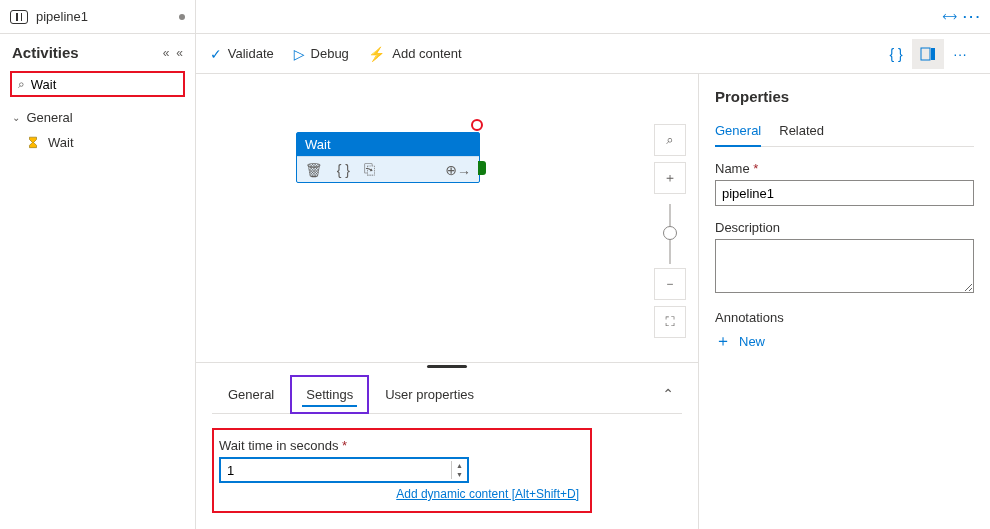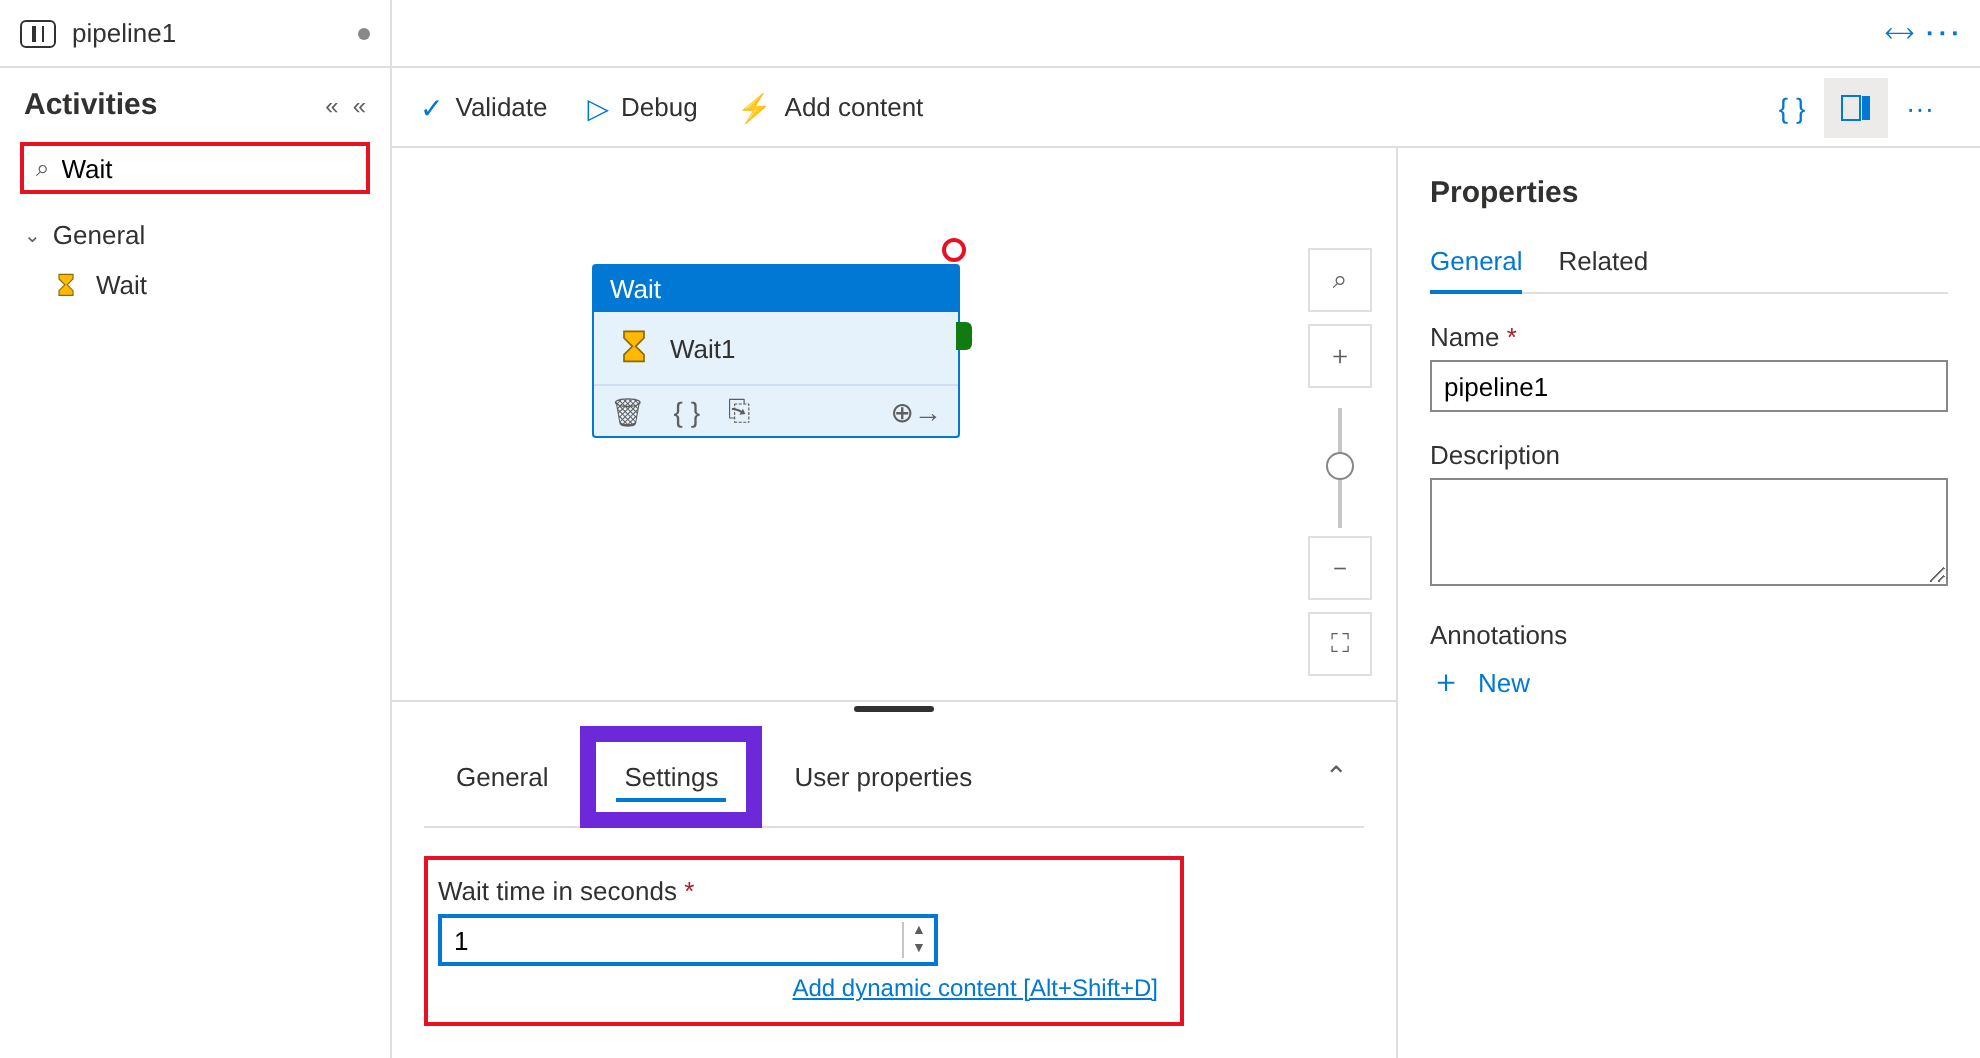--- a/index.html
+++ b/index.html
@@ -55,21 +55,21 @@
   .node .foot { border-top:1px solid #cddff0; padding:4px 8px; display:flex; align-items:center; gap:14px; color:#605e5c;}
   .node .foot .spacer { flex:1; }
   .node .foot .ic { cursor:pointer; font-size:14px;}
   .node .conn-r { position:absolute; right:-7px; top:28px; width:8px; height:14px; background:#107c10; border-radius:0 3px 3px 0;}
   .node .ring { position:absolute; right:-4px; top:-14px; width:12px; height:12px; border:2px solid #e81123; border-radius:50%; background:#fff;}
   
   .bottom-panel { border-top:1px solid #e1dfdd; padding:0 16px 16px; }
   .bp-handle { width:40px; height:3px; background:#323130; margin:2px auto 6px; border-radius:2px;}
   .bp-tabs { display:flex; align-items:center; gap:0; border-bottom:1px solid #e1dfdd; }
   .bp-tab { padding:10px 14px; cursor:pointer; color:#323130; border:2px solid transparent; position:relative; top:1px;}
-  .bp-tab.active { border:8px solid #6d28d9; }
+  .bp-tab.active { border:2px solid #6d28d9; }
   .bp-tab.active .lbl:after { content:""; display:block; position:absolute; left:10px; right:10px; bottom:5px; height:2px; background:#0078d4;}
   .bp-tabs .col { margin-left:auto; color:#605e5c; font-size:14px; padding:8px; cursor:pointer;}
   .bp-body { margin-top:14px; border:2px solid #e81123; padding:8px 5px 10px; max-width:380px;}
   .fldlabel { font-size:13px; margin-bottom:4px;}
   .req { color:#a4262c; }
   .numwrap { display:flex; align-items:center; border:2px solid #0078d4; height:26px; width:250px;}
   .numwrap input { flex:1; border:none; outline:none; padding:2px 6px; font-size:13px;}
   .numwrap .spin { width:16px; display:flex; flex-direction:column; border-left:1px solid #c8c6c4;}
   .numwrap .spin span { font-size:7px; text-align:center; line-height:9px; color:#605e5c; cursor:pointer;}
   .dynlink { text-align:right; color:#0078d4; font-size:12px; margin-top:4px; cursor:pointer; width:360px;text-decoration:underline;}
@@ -152,28 +152,20 @@
         <div class="ricon">···</div>
       </div>
     </div>
 
     <div class="workarea">
       <div class="canvas-col">
         <div class="canvas">
           <div class="node">
             <div class="ring"></div>
             <div class="hdr">Wait</div>
-            <div class="body">
-              <span class="hourglass">
-                <svg viewBox="0 0 24 24">
-                    <path d="M6 2h12v4l-5 5 5 5v4H6v-4l5-5-5-5V2z" fill="#ffb900" stroke="#8a6a00" stroke-width="1"></path>
-                  </svg>
-              </span>
-              <span>Wait1</span>
-            </div>
             <div class="foot">
               <span class="ic">🗑</span>
               <span class="ic">{ }</span>
               <span class="ic">⎘</span>
               <span class="spacer"></span>
               <span class="ic">⊕→</span>
             </div>
             <div class="conn-r"></div>
           </div>
           <div class="canvas-ctrl">

